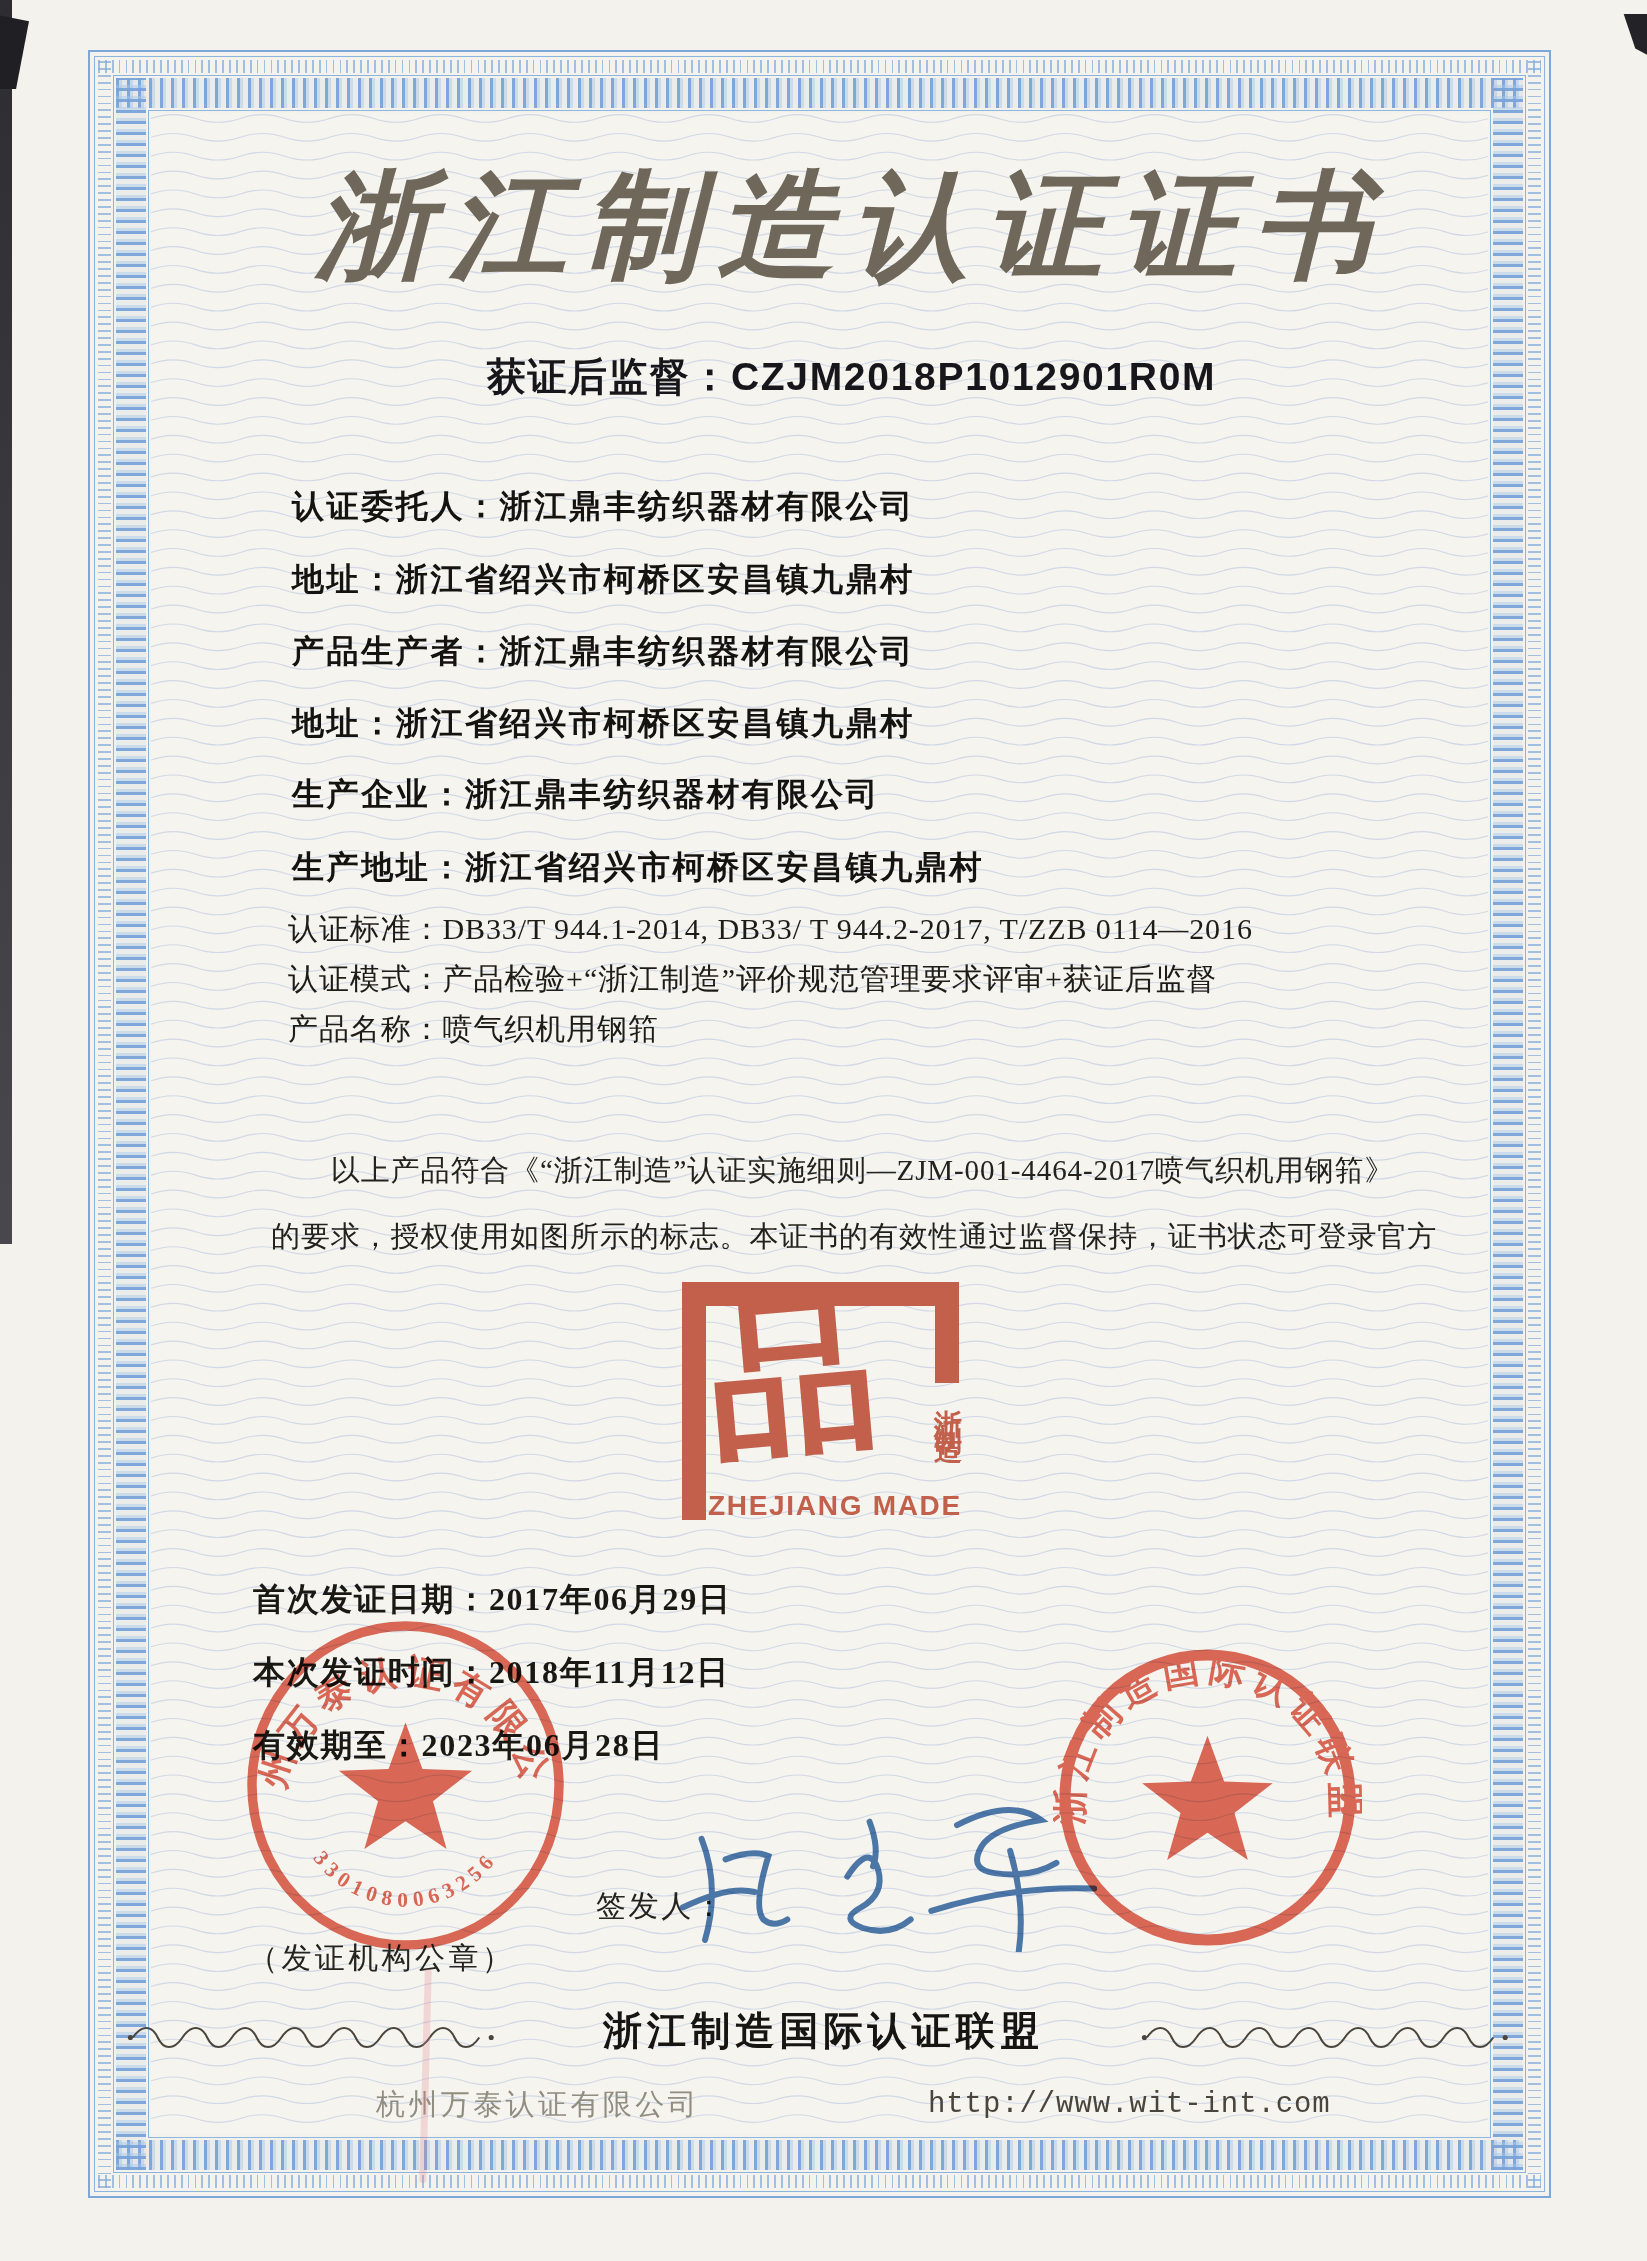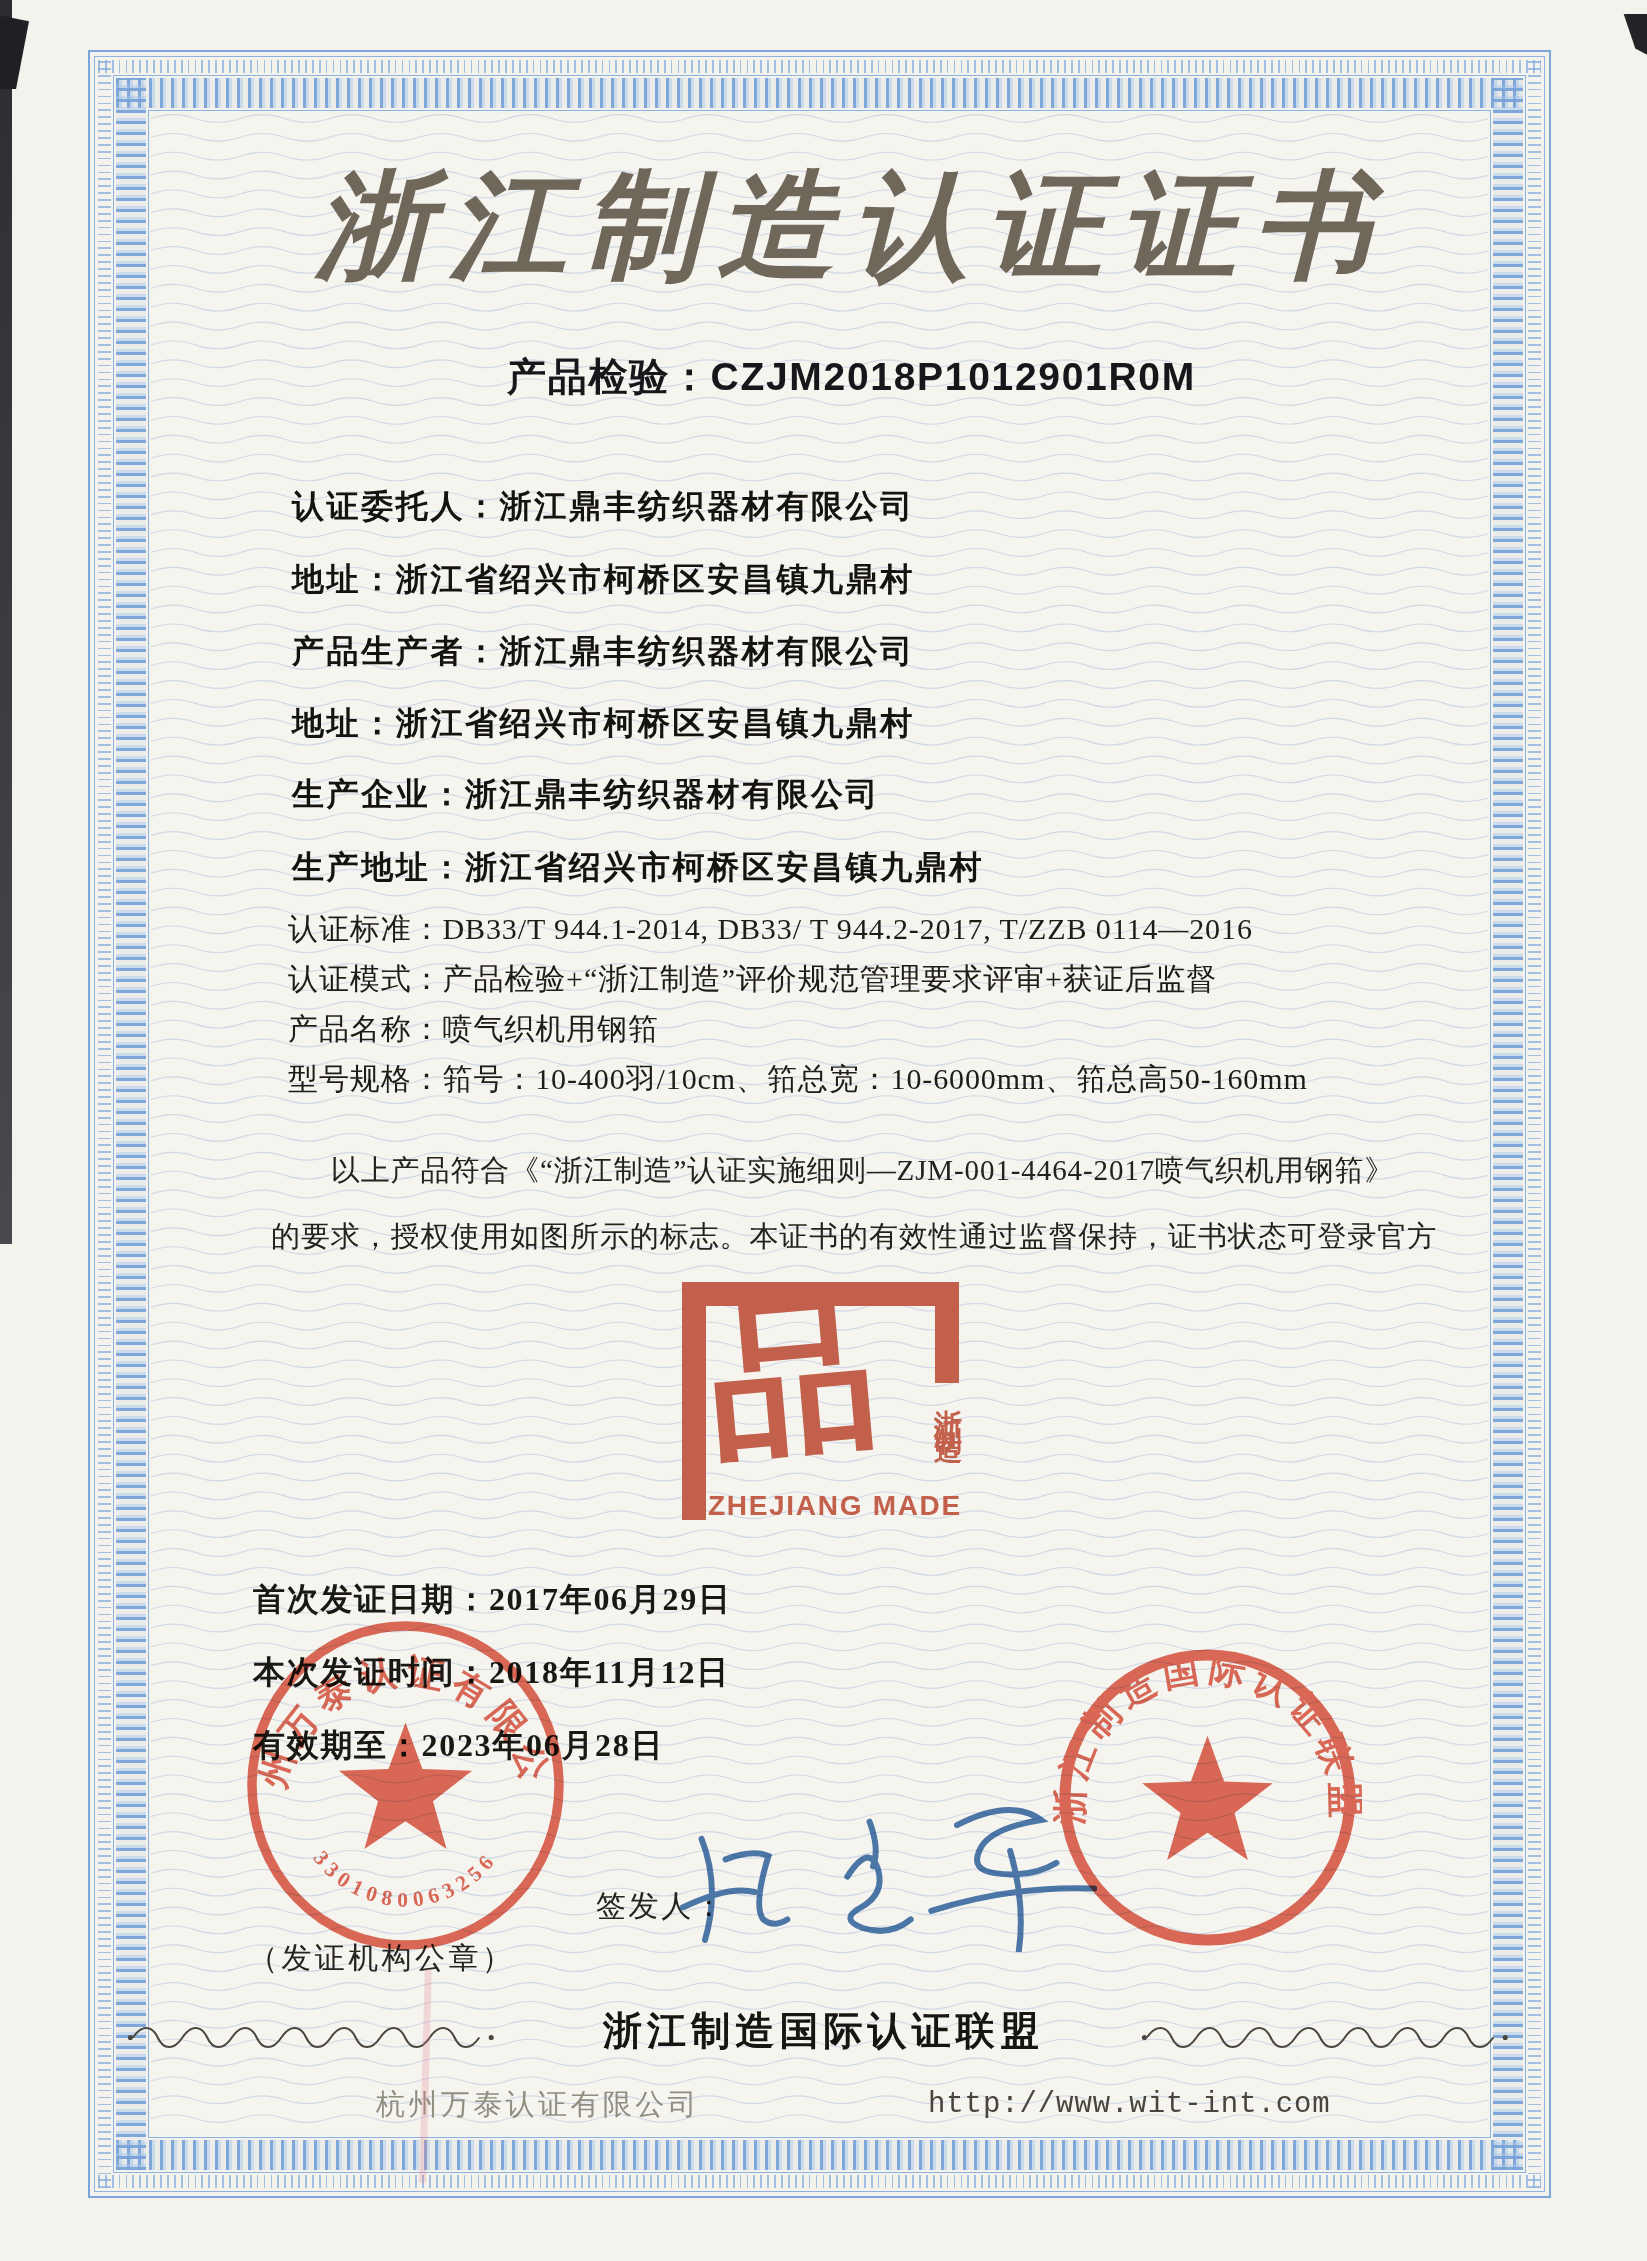--- a/index.html
+++ b/index.html
@@ -205,21 +205,21 @@
           <path d="M0 2338 q 26 -9 52 0 t 52 0 q 26 -9 52 0 t 52 0 q 26 -9 52 0 t 52 0 q 26 -9 52 0 t 52 0 q 26 -9 52 0 t 52 0 q 26 -9 52 0 t 52 0 q 26 -9 52 0 t 52 0 q 26 -9 52 0 t 52 0 q 26 -9 52 0 t 52 0 q 26 -9 52 0 t 52 0 q 26 -9 52 0 t 52 0 q 26 -9 52 0 t 52 0 q 26 -9 52 0 t 52 0 q 26 -9 52 0 t 52 0 q 26 -9 52 0 t 52 0 q 26 -9 52 0 t 52 0" fill="none" stroke="#b5c3de" stroke-width="1.3" opacity="0.55"></path>
         </svg>
     </div>
   </div>
 
   <div class="content">
 
     <div class="title">浙江制造认证证书</div>
 
     <div class="certno">
-      <span>产品检验：</span><span>CZJM2018P1012901R0M</span>
+      <span>获证后监督：</span><span>CZJM2018P1012901R0M</span>
     </div>
 
     <div class="field" style="top:485px">
       <span>认证委托人：</span><span>浙江鼎丰纺织器材有限公司</span>
     </div>
     <div class="field" style="top:558px">
       <span>地址：</span><span>浙江省绍兴市柯桥区安昌镇九鼎村</span>
     </div>
     <div class="field" style="top:630px">
       <span>产品生产者：</span><span>浙江鼎丰纺织器材有限公司</span>
@@ -235,23 +235,20 @@
     </div>
 
     <div class="spec" style="top:909px">
       <span>认证标准：</span><span>DB33/T 944.1-2014, DB33/ T 944.2-2017, T/ZZB 0114—2016</span>
     </div>
     <div class="spec" style="top:959px">
       <span>认证模式：</span><span>产品检验+“浙江制造”评价规范管理要求评审+获证后监督</span>
     </div>
     <div class="spec" style="top:1009px">
       <span>产品名称：</span><span>喷气织机用钢筘</span>
-    </div>
-    <div class="spec" style="top:1059px">
-      <span>型号规格：</span><span>筘号：10-400羽/10cm、筘总宽：10-6000mm、筘总高50-160mm</span>
     </div>
 
     <div class="stmt" style="top:1156px">　　以上产品符合《“浙江制造”认证实施细则—ZJM-001-4464-2017喷气织机用钢筘》</div>
     <div class="stmt" style="top:1222px">的要求，授权使用如图所示的标志。本证书的有效性通过监督保持，证书状态可登录官方</div>
 
     <div class="logo">
       <div class="bar-top" style="background: rgb(194, 96, 76);"></div>
       <div class="bar-left" style="background: rgb(194, 96, 76);"></div>
       <div class="bar-right" style="background: rgb(194, 96, 76);"></div>
       <div class="glyph" style="color: rgb(194, 96, 76);">品</div>

